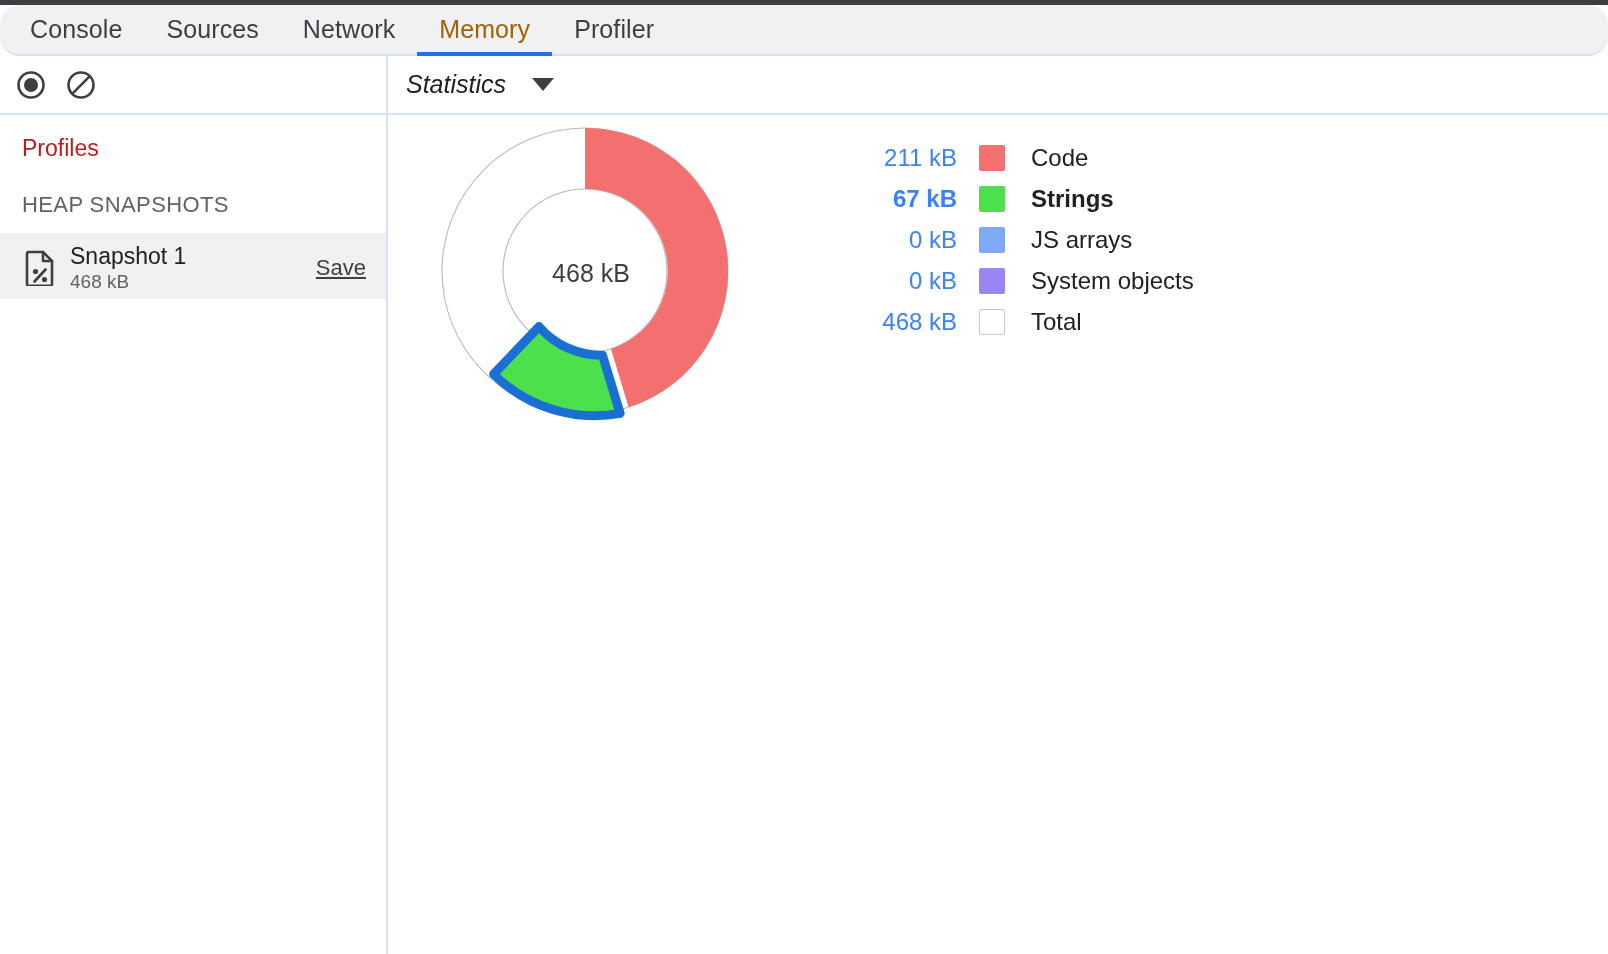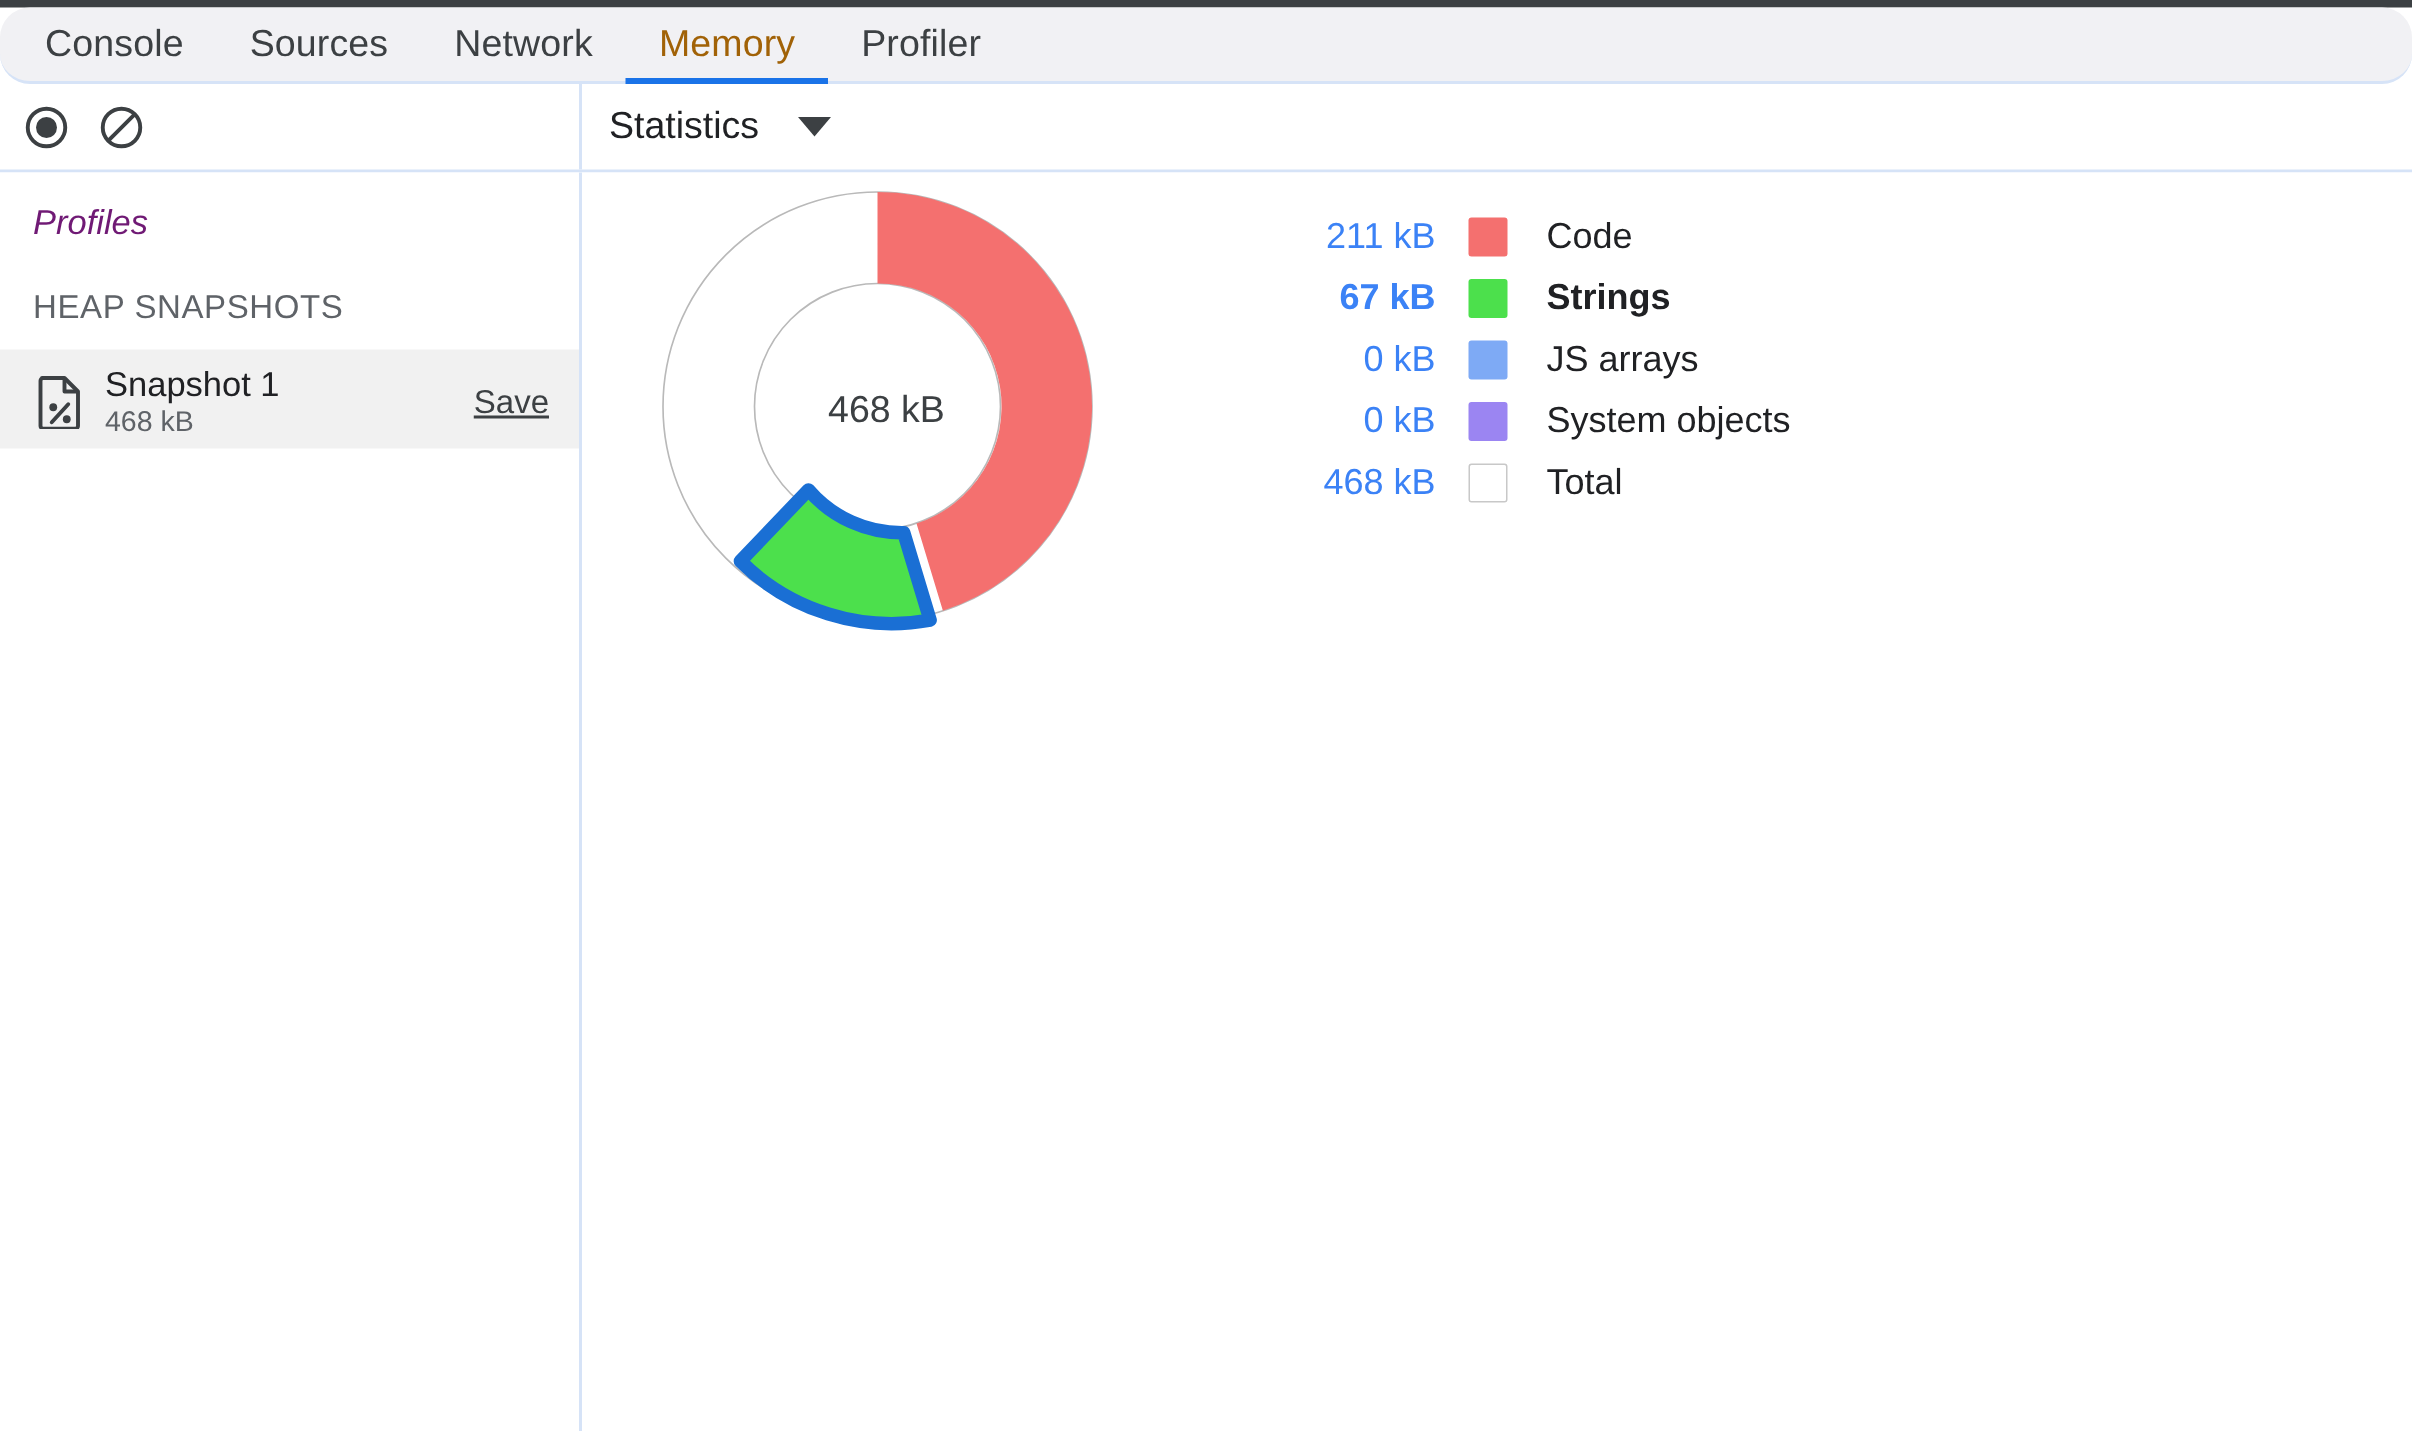--- a/index.html
+++ b/index.html
@@ -70,20 +70,21 @@
   }
 
   
   .toolbar-row {
     height: 57px;
     flex: none;
     display: flex;
     align-items: stretch;
     border-bottom: 2px solid #d6e3f7;
     background: #ffffff;
+    font-style: italic;
   }
   .toolbar-left {
     width: 388px;
     flex: none;
     display: flex;
     align-items: center;
     padding-left: 14px;
     gap: 16px;
     box-sizing: border-box;
     border-right: 2px solid #d6e3f7;
@@ -128,24 +129,23 @@
   .sidebar {
     width: 388px;
     flex: none;
     background: #ffffff;
     border-right: 2px solid #d6e3f7;
     box-sizing: border-box;
     overflow: hidden;
   }
   .sidebar-title {
     font-size: 23px;
-    color: #701a75;
+    color: #b91c1c;
     padding: 20px 0 0 22px;
     cursor: default;
-    font-style: italic;
   }
   .section-header {
     font-size: 22px;
     color: #5f6368;
     letter-spacing: 0.4px;
     padding: 30px 0 0 22px;
     cursor: default;
   }
   .snapshot-row {
     margin-top: 15px;

